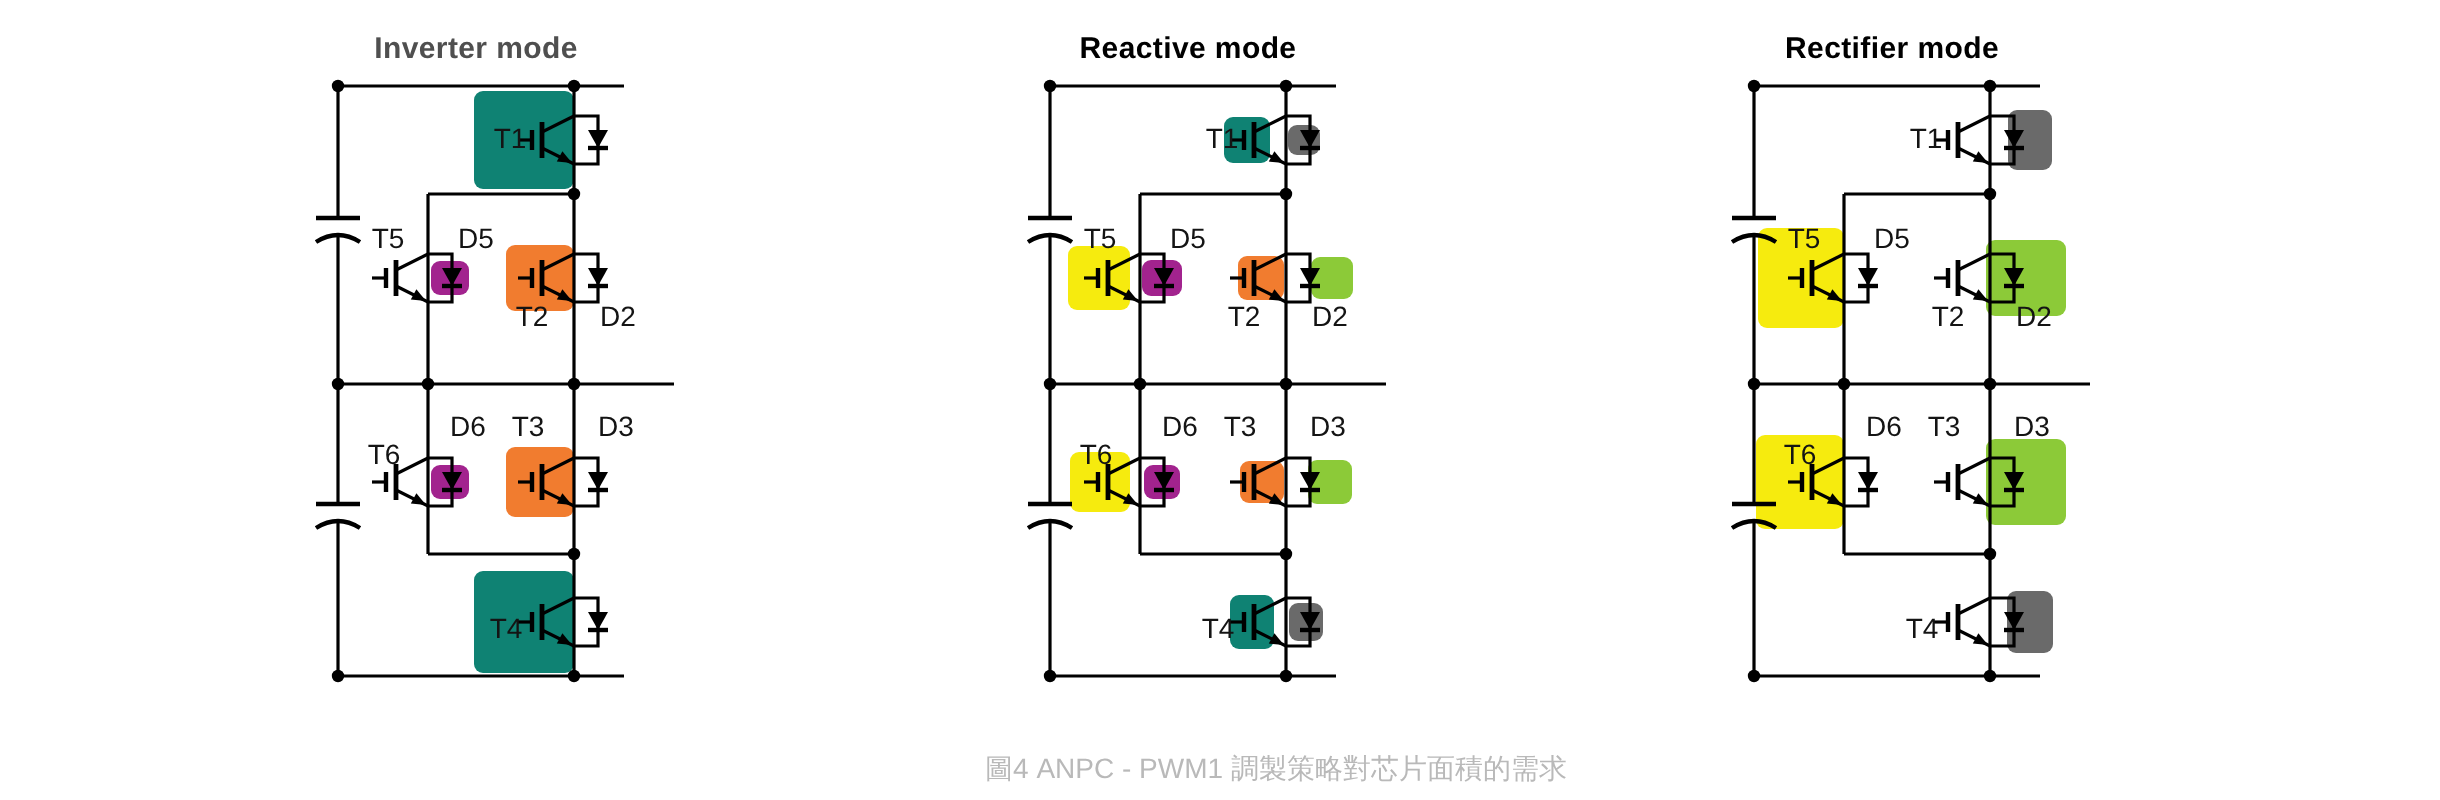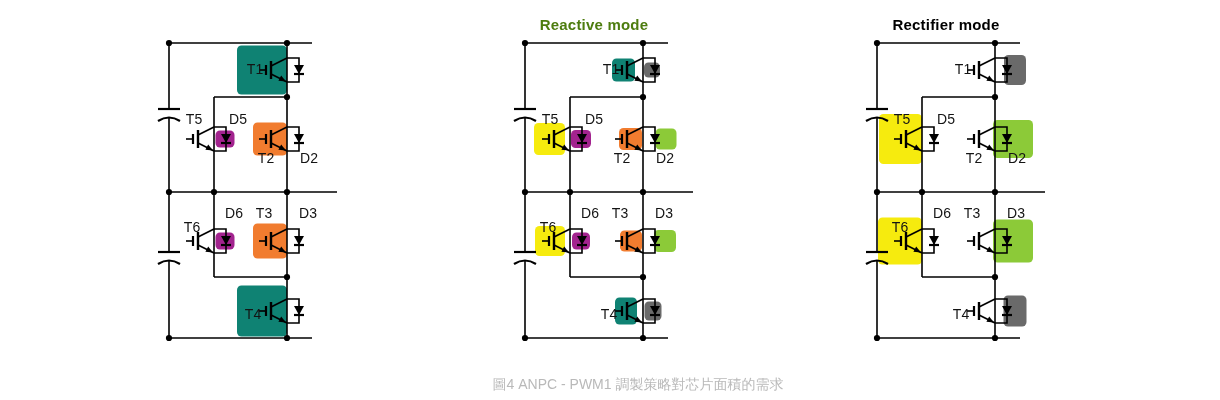--- a/index.html
+++ b/index.html
@@ -12,20 +12,21 @@
   svg.circuit text{font-family:"Liberation Sans",sans-serif;}
   .caption{position:absolute;top:376px;left:0;width:1220px;text-align:center;
            font-size:14px;color:#b9b9b9;padding-left:28px;}
 </style>
 </head>
 <body>
 
 <div class="canvas">
 
   <figure class="fig" style="left:149px">
+    <div class="fig-title" style="color: rgb(79, 79, 79);">Inverter mode</div>
     <svg class="circuit" width="210" height="345" viewBox="0 0 210 345">
         <rect x="88" y="35.5" width="50" height="49" rx="4.5" ry="4.5" fill="#0f8273"></rect>
         <rect x="104" y="112.5" width="34" height="33" rx="4.5" ry="4.5" fill="#f17c2f"></rect>
         <rect x="66.5" y="120.5" width="19" height="17" rx="4.5" ry="4.5" fill="#a2238e"></rect>
         <rect x="66.5" y="222.5" width="19" height="17" rx="4.5" ry="4.5" fill="#a2238e"></rect>
         <rect x="104" y="213.5" width="34" height="35" rx="4.5" ry="4.5" fill="#f17c2f"></rect>
         <rect x="88" y="275.5" width="50" height="51" rx="4.5" ry="4.5" fill="#0f8273"></rect>
         <g>
           <path d="M 20 33 H 163" fill="none" stroke="#000000" stroke-width="1.6" stroke-linecap="butt"></path>
           <path d="M 20 328 H 163" fill="none" stroke="#000000" stroke-width="1.6" stroke-linecap="butt"></path>
@@ -128,21 +129,21 @@
         <text x="160" y="153" text-anchor="middle" font-size="14" fill="#141414">D2</text>
         <text x="85" y="208" text-anchor="middle" font-size="14" fill="#141414">D6</text>
         <text x="115" y="208" text-anchor="middle" font-size="14" fill="#141414">T3</text>
         <text x="159" y="208" text-anchor="middle" font-size="14" fill="#141414">D3</text>
         <text x="43" y="222" text-anchor="middle" font-size="14" fill="#141414">T6</text>
         <text x="104" y="309" text-anchor="middle" font-size="14" fill="#141414">T4</text>
       </svg>
   </figure>
 
   <figure class="fig" style="left:505px">
-    <div class="fig-title" style="color: #4d7c0f;">Reactive mode</div>
+    <div class="fig-title" style="color: #000000;">Reactive mode</div>
     <svg class="circuit" width="210" height="345" viewBox="0 0 210 345">
         <rect x="107" y="48.5" width="23" height="23" rx="4.5" ry="4.5" fill="#0f8273"></rect>
         <rect x="139" y="52.5" width="16" height="15" rx="4.5" ry="4.5" fill="#6a6a6a"></rect>
         <rect x="29" y="113" width="31" height="32" rx="4.5" ry="4.5" fill="#f6eb0e"></rect>
         <rect x="66" y="120" width="20" height="18" rx="4.5" ry="4.5" fill="#a2238e"></rect>
         <rect x="114" y="118" width="23" height="22" rx="4.5" ry="4.5" fill="#f17c2f"></rect>
         <rect x="150.5" y="118.5" width="21" height="21" rx="4.5" ry="4.5" fill="#8cca38"></rect>
         <rect x="30" y="216" width="30" height="30" rx="4.5" ry="4.5" fill="#f6eb0e"></rect>
         <rect x="67" y="222.5" width="18" height="17" rx="4.5" ry="4.5" fill="#a2238e"></rect>
         <rect x="115" y="220.5" width="22" height="21" rx="4.5" ry="4.5" fill="#f17c2f"></rect>

